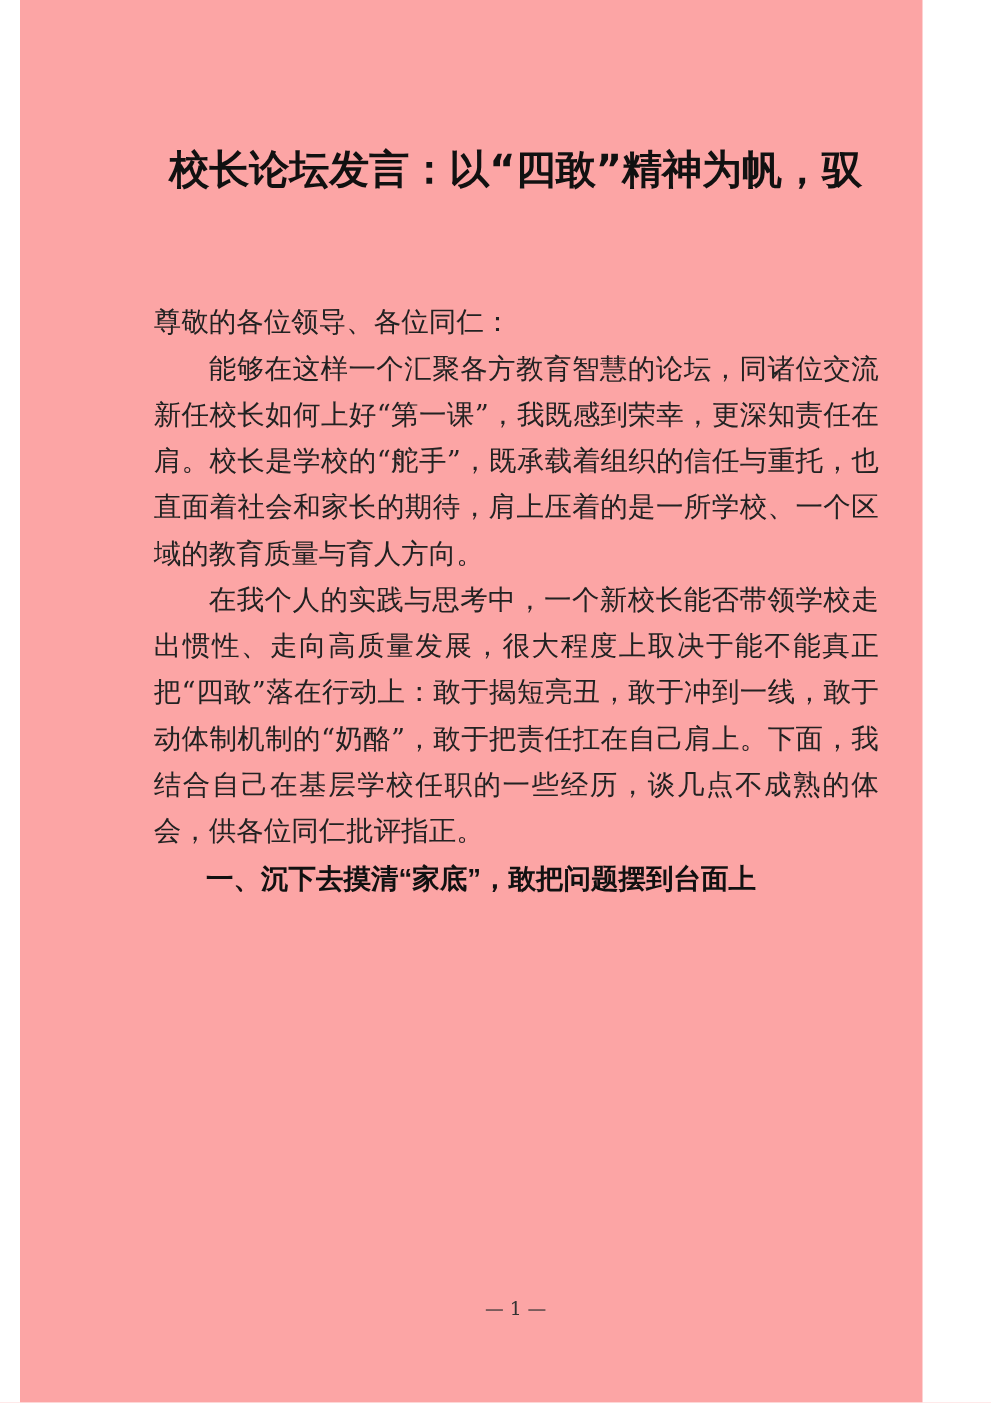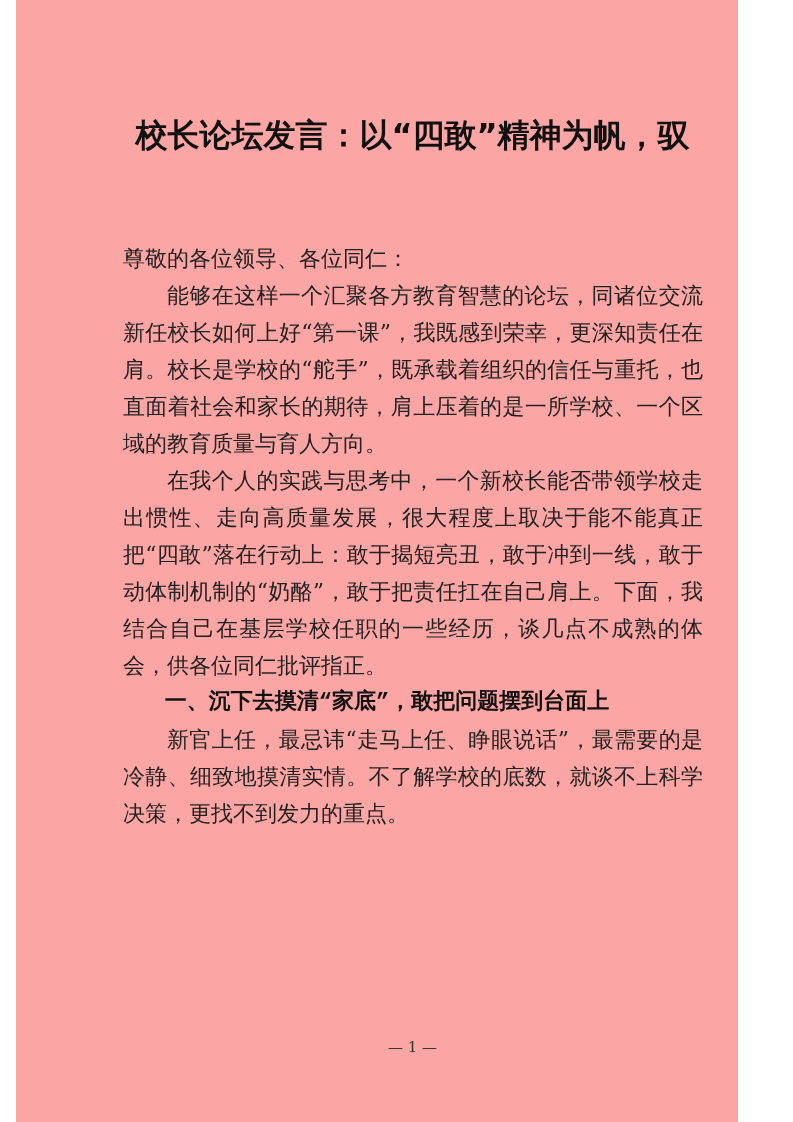--- a/index.html
+++ b/index.html
@@ -13,36 +13,35 @@
     letter-spacing: 0px;
   }
   .body {
     position: absolute; left: 107px; width: 580px; top: 240px;
     font-family: "DejaVu Serif", "Liberation Serif", serif;
     font-size: 22px; line-height: 37px; color: #222;
     text-align: justify; text-justify: inter-character;
   }
   .body p { margin: 0; }
   .indent { text-indent: 2em; }
-  .heading { font-family: Liberation Mono, monospace; font-weight: bold; color: #111; text-indent: 1.9em; }
+  .heading { font-family: Liberation Sans, sans-serif; font-weight: bold; color: #111; text-indent: 1.9em; }
   .footer {
     position: absolute; left: 0; width: 793px; top: 1038px; text-align: center;
     font-family: "DejaVu Serif", "Liberation Serif", serif; font-size: 15px; color: #333;
   }
 </style>
 </head>
 <body>
 
 <div class="page">
   <div class="title">
     <div>校长论坛发言：以“四敢”精神为帆，驭</div>
   </div>
 
   <div class="body">
     <p>尊敬的各位领导、各位同仁：</p>
     <p class="indent">能够在这样一个汇聚各方教育智慧的论坛，同诸位交流新任校长如何上好“第一课”，我既感到荣幸，更深知责任在肩。校长是学校的“舵手”，既承载着组织的信任与重托，也直面着社会和家长的期待，肩上压着的是一所学校、一个区域的教育质量与育人方向。</p>
     <p class="indent">在我个人的实践与思考中，一个新校长能否带领学校走出惯性、走向高质量发展，很大程度上取决于能不能真正把“四敢”落在行动上：敢于揭短亮丑，敢于冲到一线，敢于动体制机制的“奶酪”，敢于把责任扛在自己肩上。下面，我结合自己在基层学校任职的一些经历，谈几点不成熟的体会，供各位同仁批评指正。</p>
     <p class="heading">一、沉下去摸清“家底”，敢把问题摆到台面上</p>
-    <p class="indent">新官上任，最忌讳“走马上任、睁眼说话”，最需要的是冷静、细致地摸清实情。不了解学校的底数，就谈不上科学决策，更找不到发力的重点。</p>
   </div>
 
   <div class="footer">— 1 —</div>
 </div>
 
 </body></html>

